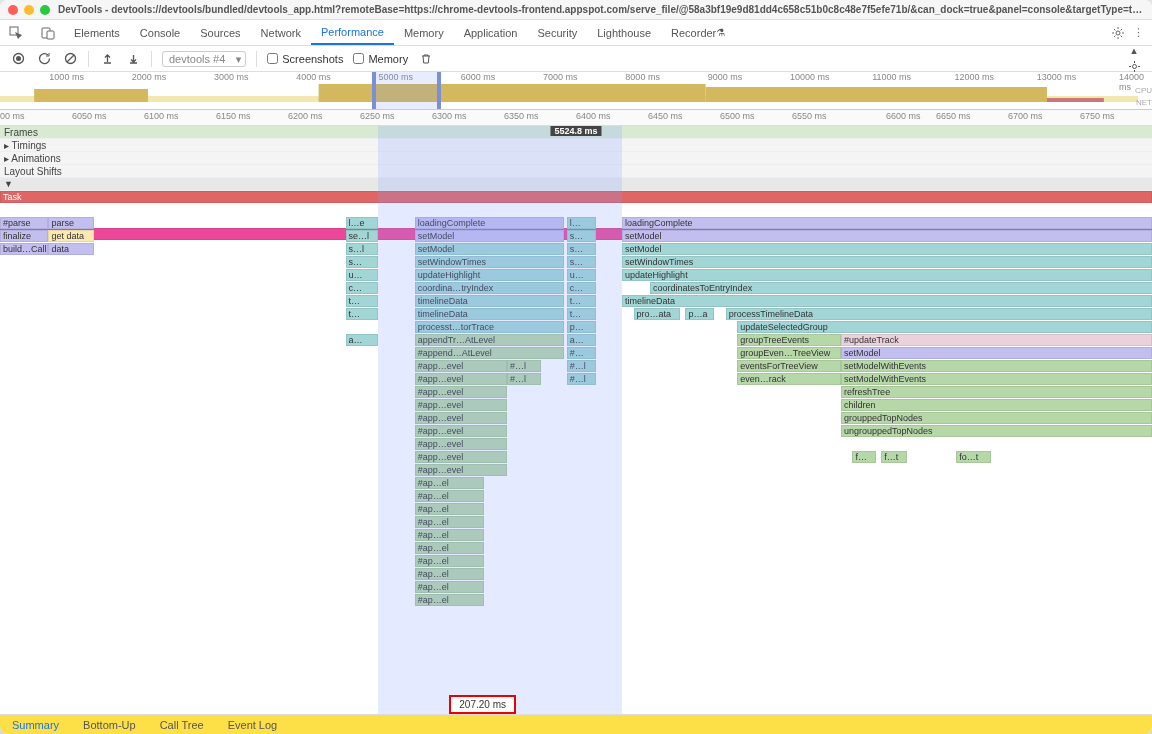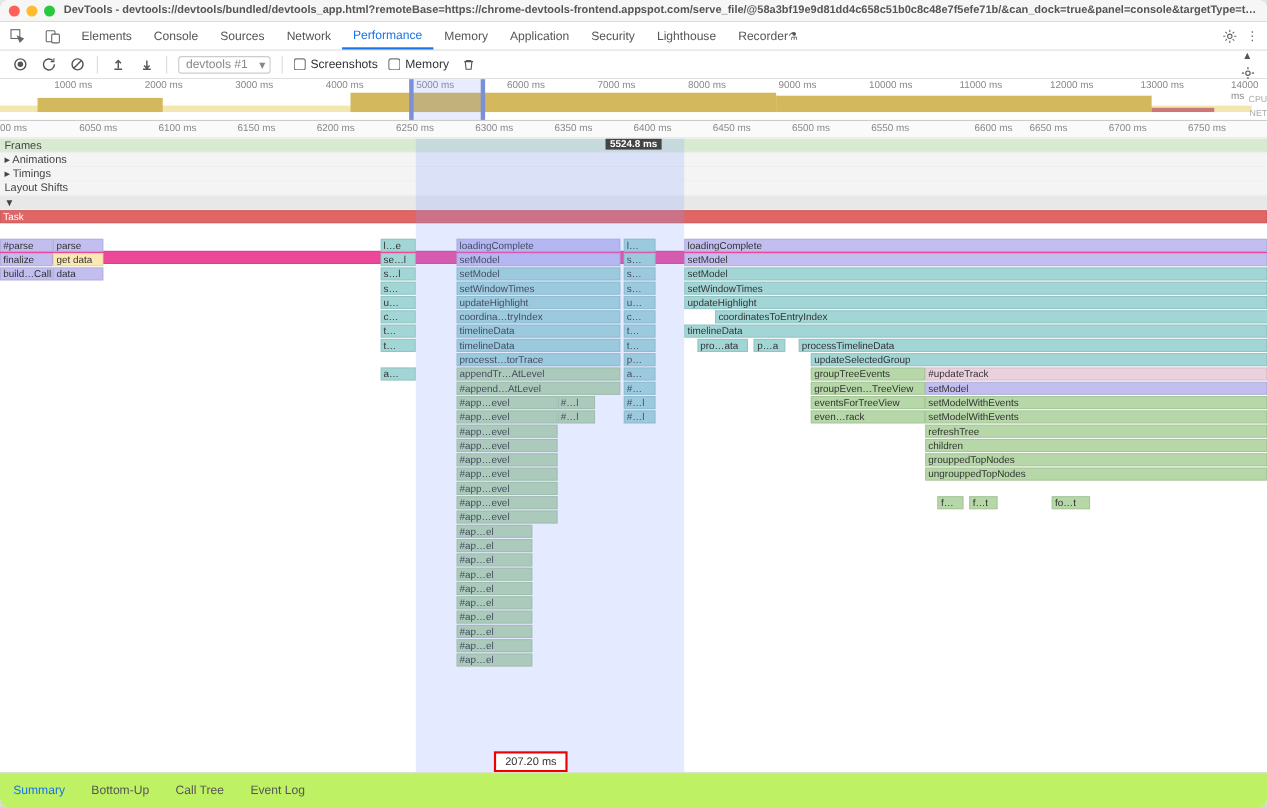--- a/index.html
+++ b/index.html
@@ -39,21 +39,21 @@
 .row { height:13px; position:relative; }
 .block { position:absolute; top:0; height:12px; font-size:9px; padding:0 2px; overflow:hidden; white-space:nowrap; border:1px solid rgba(0,0,0,0.08); }
 .c-task { background:#e06666; color:#fff;}
 .c-micro { background:#ec4899;margin-top:24px; }
 .c-yellow { background:#fce8b2;}
 .c-purple { background:#c3bef0;}
 .c-teal { background:#a2d5d5;}
 .c-green { background:#b6d7a8;}
 .c-pink { background:#ead1dc;}
 .tooltip-callout { position:absolute; border:2px solid #e00; background:#fff; padding:2px 8px; font-size:10px; z-index:20; color:#333;}
-.bottom-tabs { height:32px; border-top:1px solid #ddd; display:flex; align-items:center; font-size:11px; z-index:30; background:#bef264; position:relative;}
+.bottom-tabs { height:20px; border-top:1px solid #ddd; display:flex; align-items:center; font-size:11px; z-index:30; background:#fde047; position:relative;}
 .btab { padding:0 12px; cursor:pointer; color:#555;}
 .btab.active { color:#1a73e8; }
 svg { display:block; }
 </style>
 </head>
 <body>
 
 <div class="window">
 
   <div class="titlebar">
@@ -125,21 +125,21 @@
         <svg width="13" height="13">
           <path d="M6.5 10V3M4 5.5l2.5-2.5L9 5.5M3 11h7" fill="none" stroke="#555" stroke-width="1.3"></path>
         </svg>
       </span>
     <span class="tbtn">
         <svg width="13" height="13">
           <path d="M6.5 3v7M4 7.5l2.5 2.5L9 7.5M3 11h7" fill="none" stroke="#555" stroke-width="1.3"></path>
         </svg>
       </span>
     <div class="divider"></div>
-    <div class="select"><span>devtools #1</span><span style="position:absolute;right:4px;">▾</span></div>
+    <div class="select"><span>devtools #4</span><span style="position:absolute;right:4px;">▾</span></div>
     <div class="divider"></div>
     <label class="chk">
         <input type="checkbox" style="">
         <span>Screenshots</span>
       </label>
     <label class="chk">
         <input type="checkbox" style="">
         <span>Memory</span>
       </label>
     <span class="tbtn">
@@ -207,22 +207,22 @@
       <span class="ruler-tick" style="left: 87.5%;">6700 ms</span>
       <span class="ruler-tick" style="left: 93.75%;">6750 ms</span>
     </div>
 
   <div class="flame-area">
     <div class="selection-overlay" style="left:32.8%; width:21.2%;"></div>
     <div class="sel-label" style="top:0;font-weight:bold;">5524.8 ms</div>
 
     <div id="track-headers">
         <div class="track track-label-row" style="background: rgb(217, 234, 211);">Frames</div>
+        <div class="track track-label-row">▸ Timings</div>
         <div class="track track-label-row">▸ Animations</div>
-        <div class="track track-label-row">▸ Timings</div>
         <div class="track track-label-row">Layout Shifts</div>
       </div>
 
     <div class="track track-label-row" style="background:#e8e8e8;">
       <span style="font-size:9px;">▼ </span>
     </div>
 
     <div class="row">
       <div class="block c-task" style="left:0;right:0;">Task</div>
     </div>

